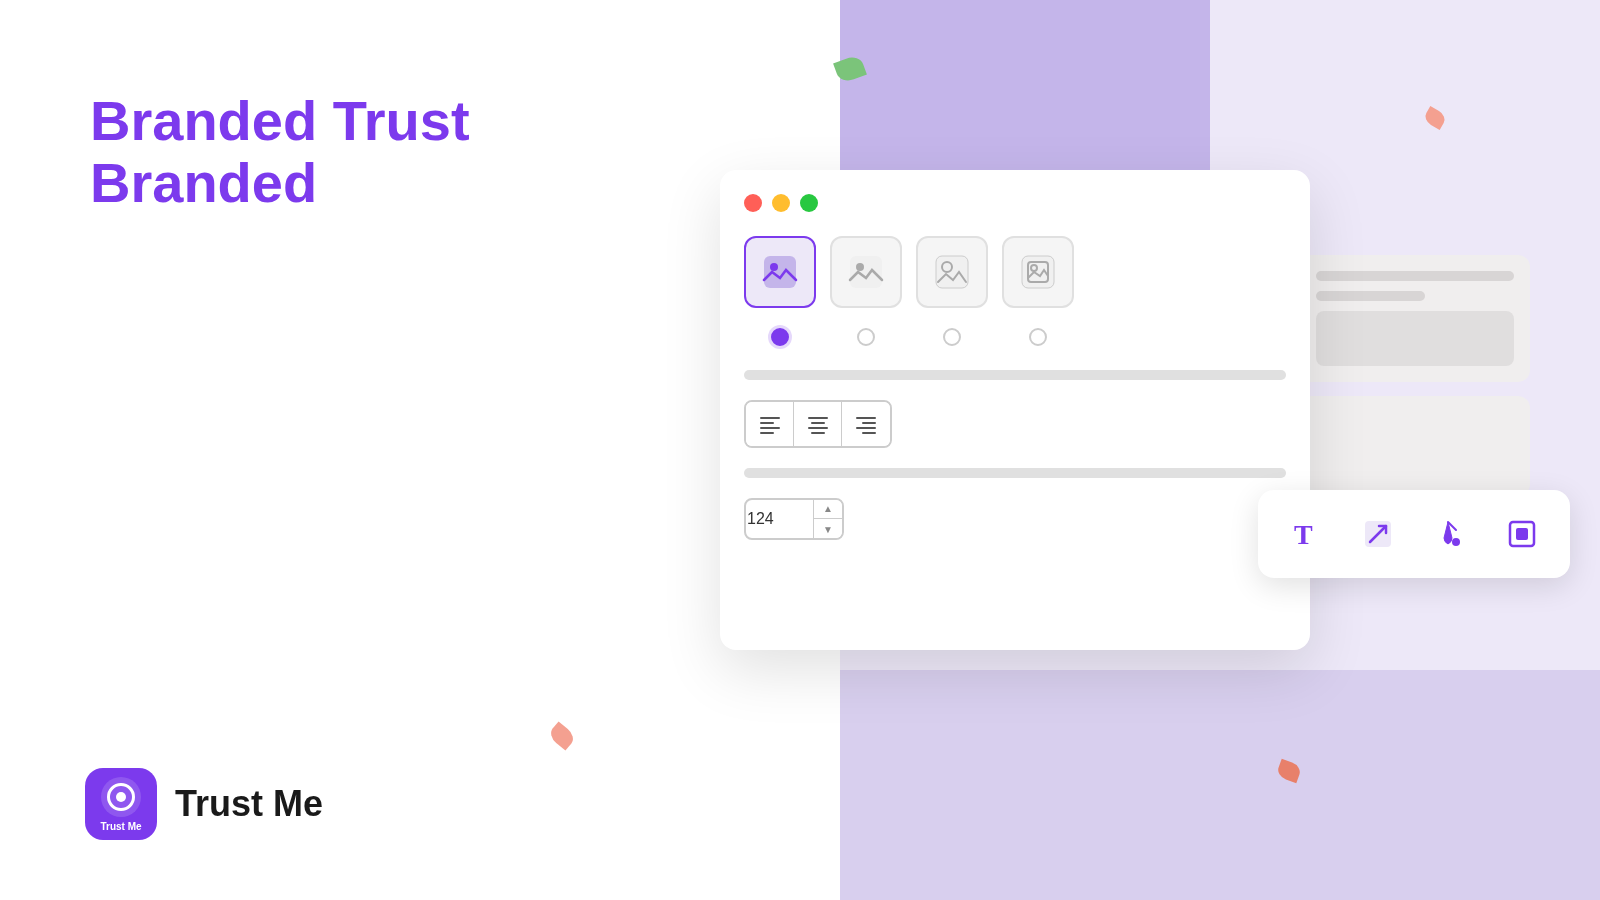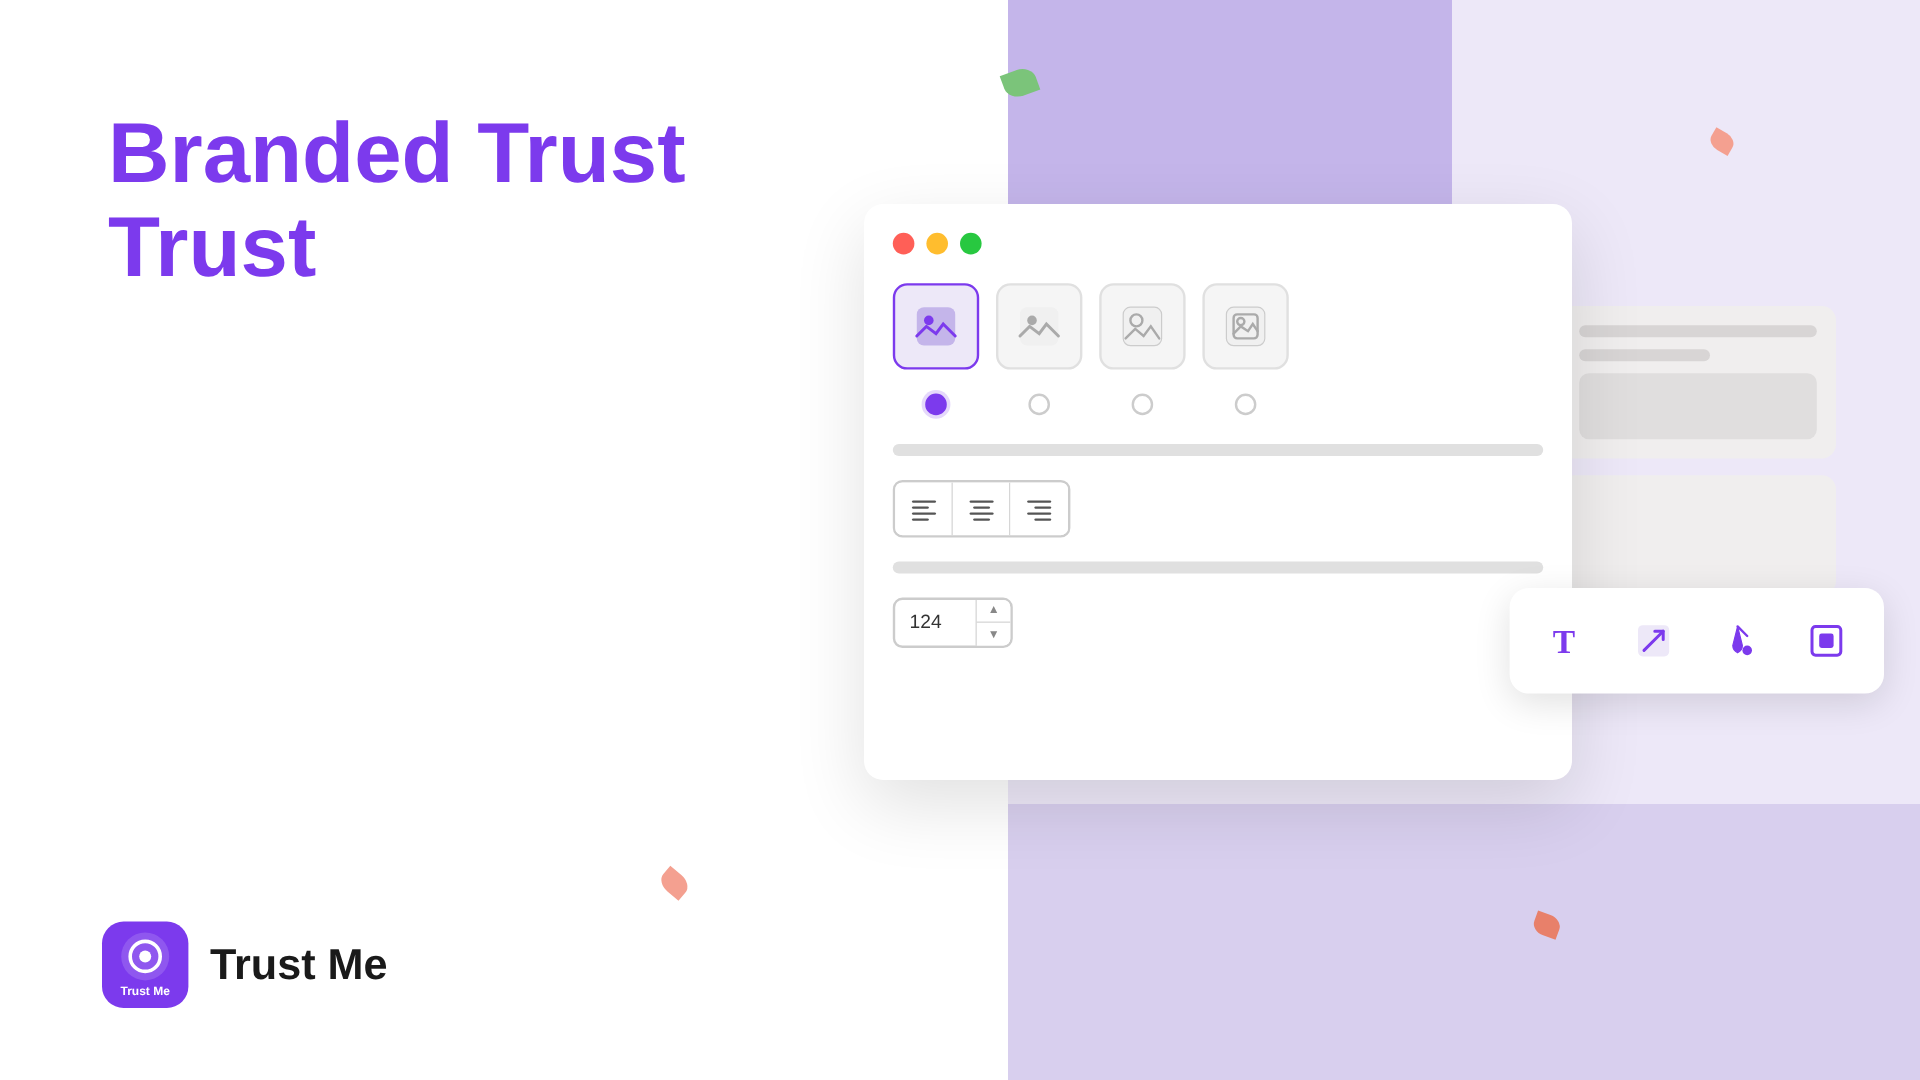--- a/index.html
+++ b/index.html
@@ -95,21 +95,21 @@
 
     
     .left-content {
       position: absolute;
       left: 90px;
       top: 90px;
       width: 600px;
     }
 
     .main-title {
-      font-size: 71px;
+      font-size: 56px;
       font-weight: 800;
       color: #7c3aed;
       line-height: 1.1;
       margin-bottom: 50px;
     }
 
     .subtitle {
       font-size: 28px;
       font-weight: 700;
       color: #1a1a1a;
@@ -324,21 +324,21 @@
       align-items: center;
       border: 2px solid #cccccc;
       border-radius: 8px;
       overflow: hidden;
       width: 100px;
       height: 42px;
     }
 
     .number-val {
       flex: 1;
-      padding: 0 12px;
+      padding: 0 1px;
       font-size: 16px;
       color: #333;
       font-weight: 500;
     }
 
     .number-arrows {
       display: flex;
       flex-direction: column;
       border-left: 1px solid #cccccc;
     }
@@ -433,21 +433,21 @@
 <div class="purple-bottom-block"></div>
 
 <div class="deco-leaf-green"></div>
 <div class="deco-leaf-pink-tr"></div>
 <div class="deco-leaf-pink-bl"></div>
 <div class="deco-leaf-pink-br"></div>
 
 <div class="left-content">
   <h1 class="main-title">
     <span>Branded Trust</span><br>
-    <span>Trust</span>
+    <span>Branded</span>
   </h1>
 </div>
 
 <div class="brand-area">
   <div class="brand-icon">
     <div class="brand-icon-inner">
       <div class="brand-icon-circle">
         <div class="brand-icon-eye"></div>
       </div>
     </div>

